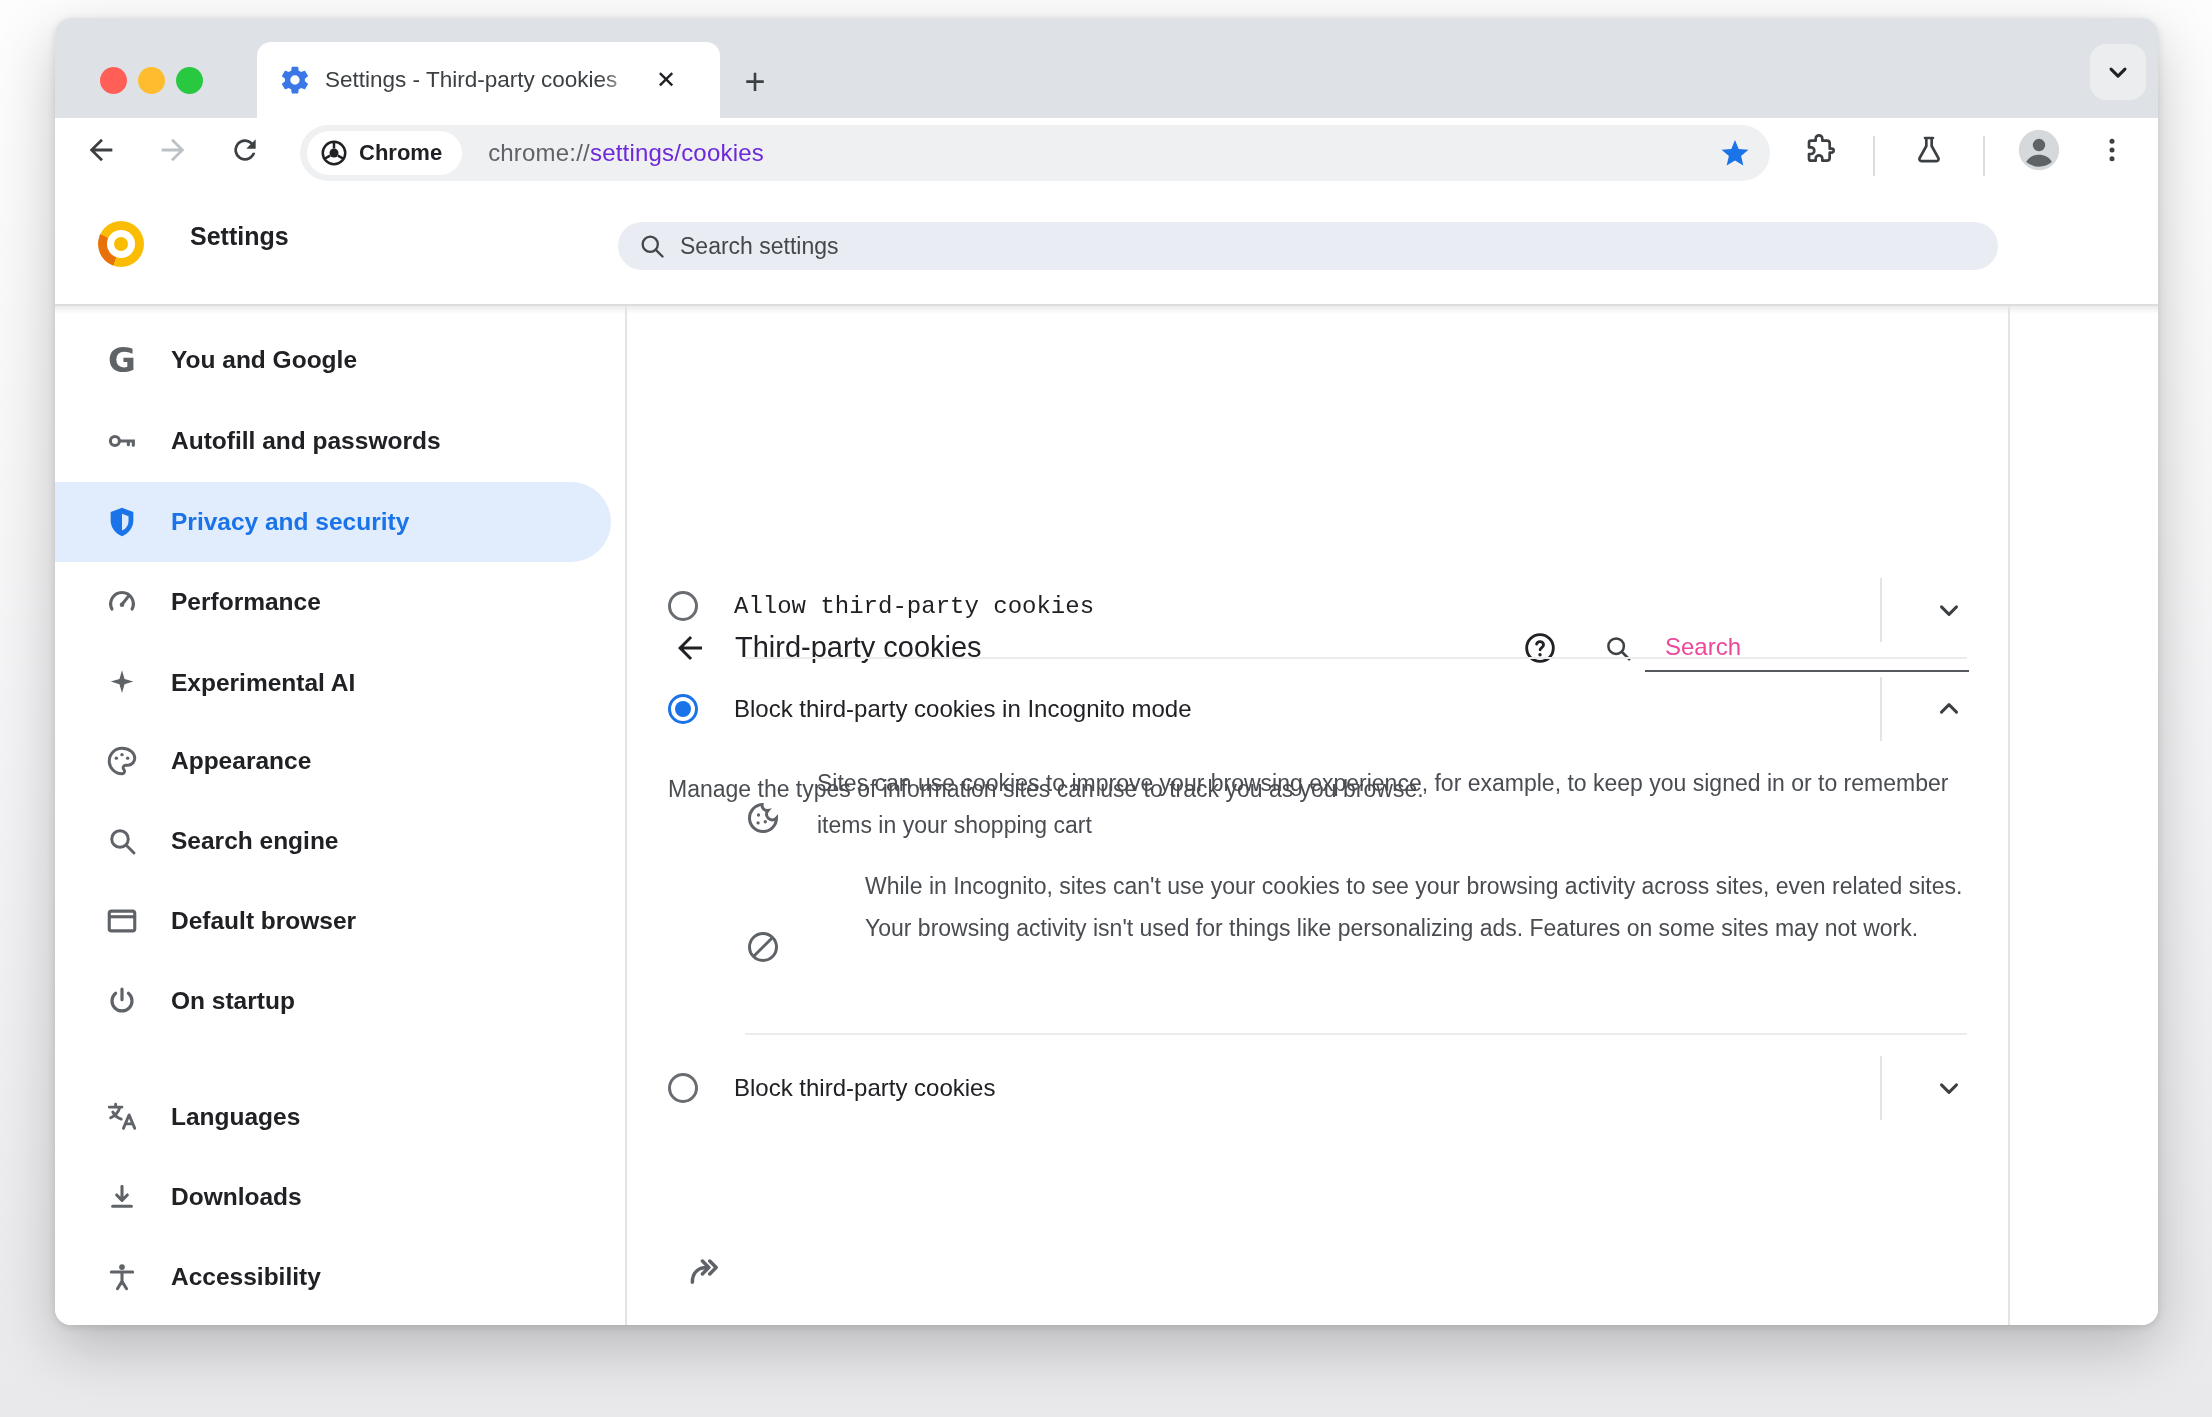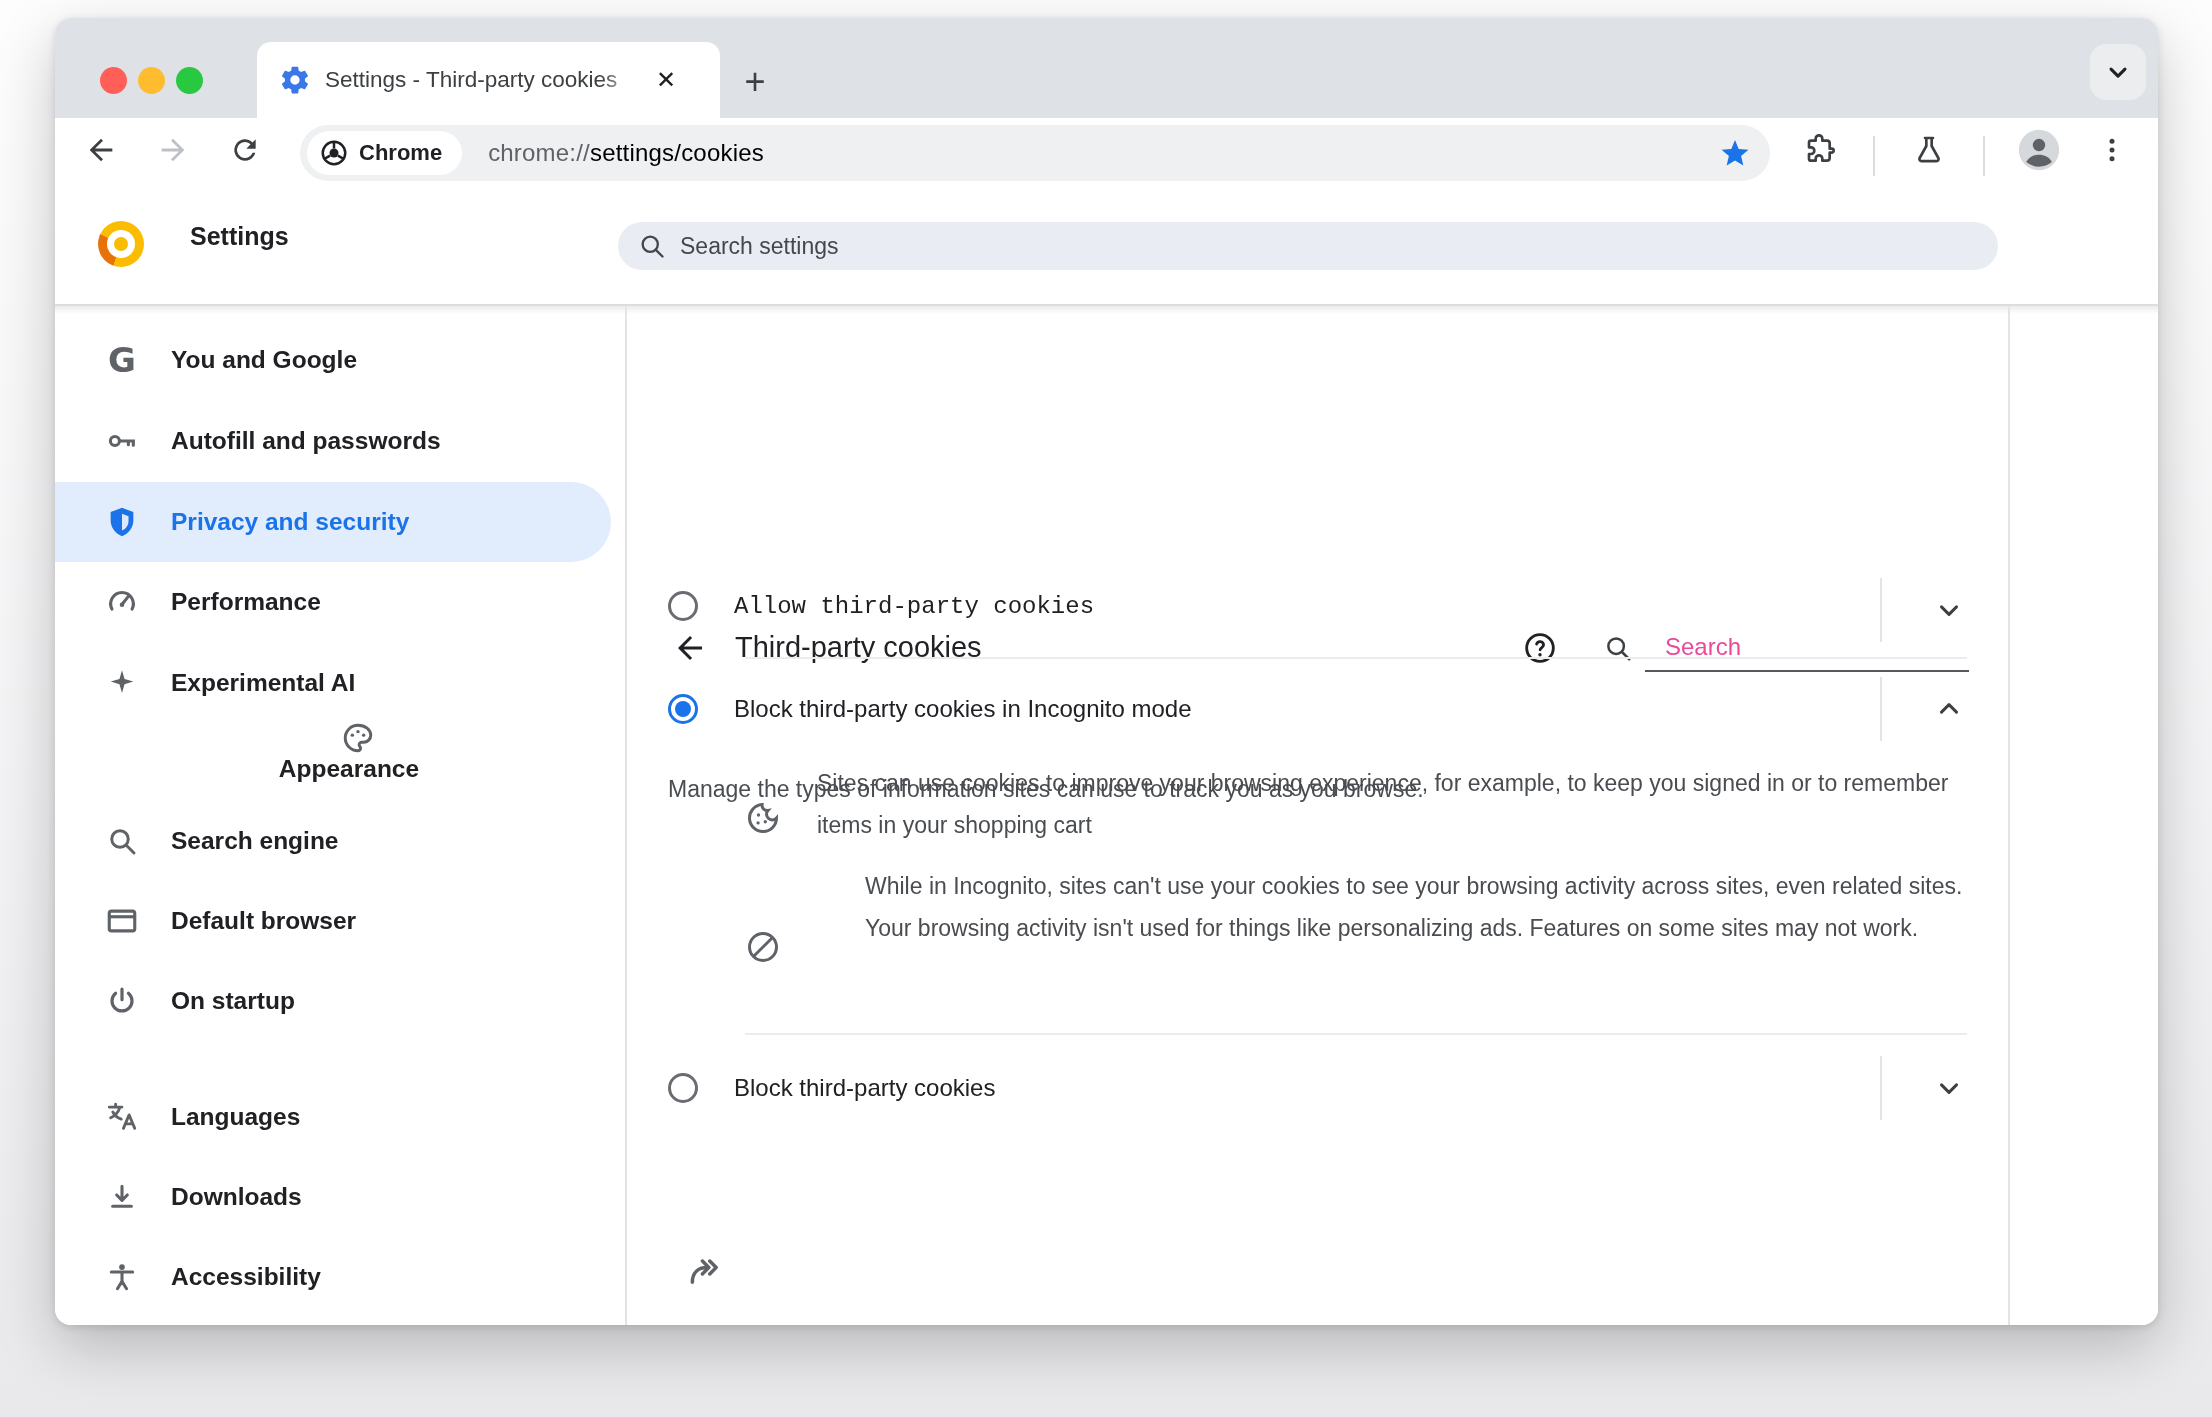--- a/index.html
+++ b/index.html
@@ -31,21 +31,21 @@
   .tabsearch-btn{position:absolute;right:12px;top:26px;width:56px;height:56px;border-radius:16px;background:#ebedef;
     display:flex;align-items:center;justify-content:center;}
   
   .toolbar{position:absolute;left:0;top:100px;width:100%;height:77px;background:#fff;}
   .nav-ic{position:absolute;top:6px;width:52px;height:52px;border-radius:50%;display:flex;align-items:center;justify-content:center;}
   .omnibox{position:absolute;left:245px;top:7px;width:1470px;height:56px;border-radius:28px;background:#eff0f2;
     display:flex;align-items:center;}
   .chip{height:44px;background:#fff;border-radius:22px;display:flex;align-items:center;padding:0 20px 0 12px;margin-left:7px;}
   .chip-label{font-size:22px;color:#202124;font-weight:600;margin-left:10px;}
   .url{font-size:24px;margin-left:26px;letter-spacing:.2px;}
-  .url .scheme{color:#5f6368;} .url .host{color:#000000;}
+  .url .scheme{color:#5f6368;} .url .host{color:#6d28d9;}
   .ob-star{margin-left:auto;margin-right:18px;}
   .tb-sep{position:absolute;top:18px;width:2px;height:40px;background:#dadce0;}
   
   .set-header{position:absolute;left:0;top:177px;width:100%;height:109px;background:#fff;}
   .set-logo{position:absolute;left:43px;top:26px;width:46px;height:46px;border-radius:50%;
     background:conic-gradient(from 200deg,#e8710a 0 95deg,#fbbc04 95deg 360deg);}
   .set-logo::before{content:'';position:absolute;inset:9px;border-radius:50%;background:#fff;}
   .set-logo::after{content:'';position:absolute;inset:16px;border-radius:50%;background:#fbbc04;}
   .set-title{position:absolute;left:135px;top:27px;font-size:25px;font-weight:600;color:#202124;}
   .set-search{position:absolute;left:563px;top:27px;width:1380px;height:48px;border-radius:28px;background:#e9ecf3;
@@ -234,21 +234,21 @@
       <span class="lbl">Performance</span>
     </div>
     <div class="nav-item" style="top:337px;">
       <span class="ic">
         <svg width="34" height="34" viewBox="0 0 24 24">
             <path d="M12 3l1.8 6.2L20 11l-6.2 1.8L12 19l-1.8-6.2L4 11l6.2-1.8z" fill="#5f6368"></path>
           </svg>
       </span>
       <span class="lbl">Experimental AI</span>
     </div>
-    <div class="nav-item" style="top:415px;flex-direction:column;">
+    <div class="nav-item" style="top:415px;">
       <span class="ic">
         <svg width="34" height="34" viewBox="0 0 24 24">
             <path d="M12 3a9 9 0 0 0 0 18c1.1 0 1.8-.9 1.8-1.8 0-.5-.2-.9-.5-1.2-.3-.3-.5-.7-.5-1.2 0-1 .8-1.8 1.8-1.8H16a5 5 0 0 0 5-5c0-4-4-7-9-7z" fill="none" stroke="#5f6368" stroke-width="2.1"></path>
             <circle cx="8" cy="10" r="1.2" fill="#5f6368"></circle>
             <circle cx="12" cy="7.5" r="1.2" fill="#5f6368"></circle>
             <circle cx="16" cy="10" r="1.2" fill="#5f6368"></circle>
           </svg>
       </span>
       <span class="lbl">Appearance</span>
     </div>

